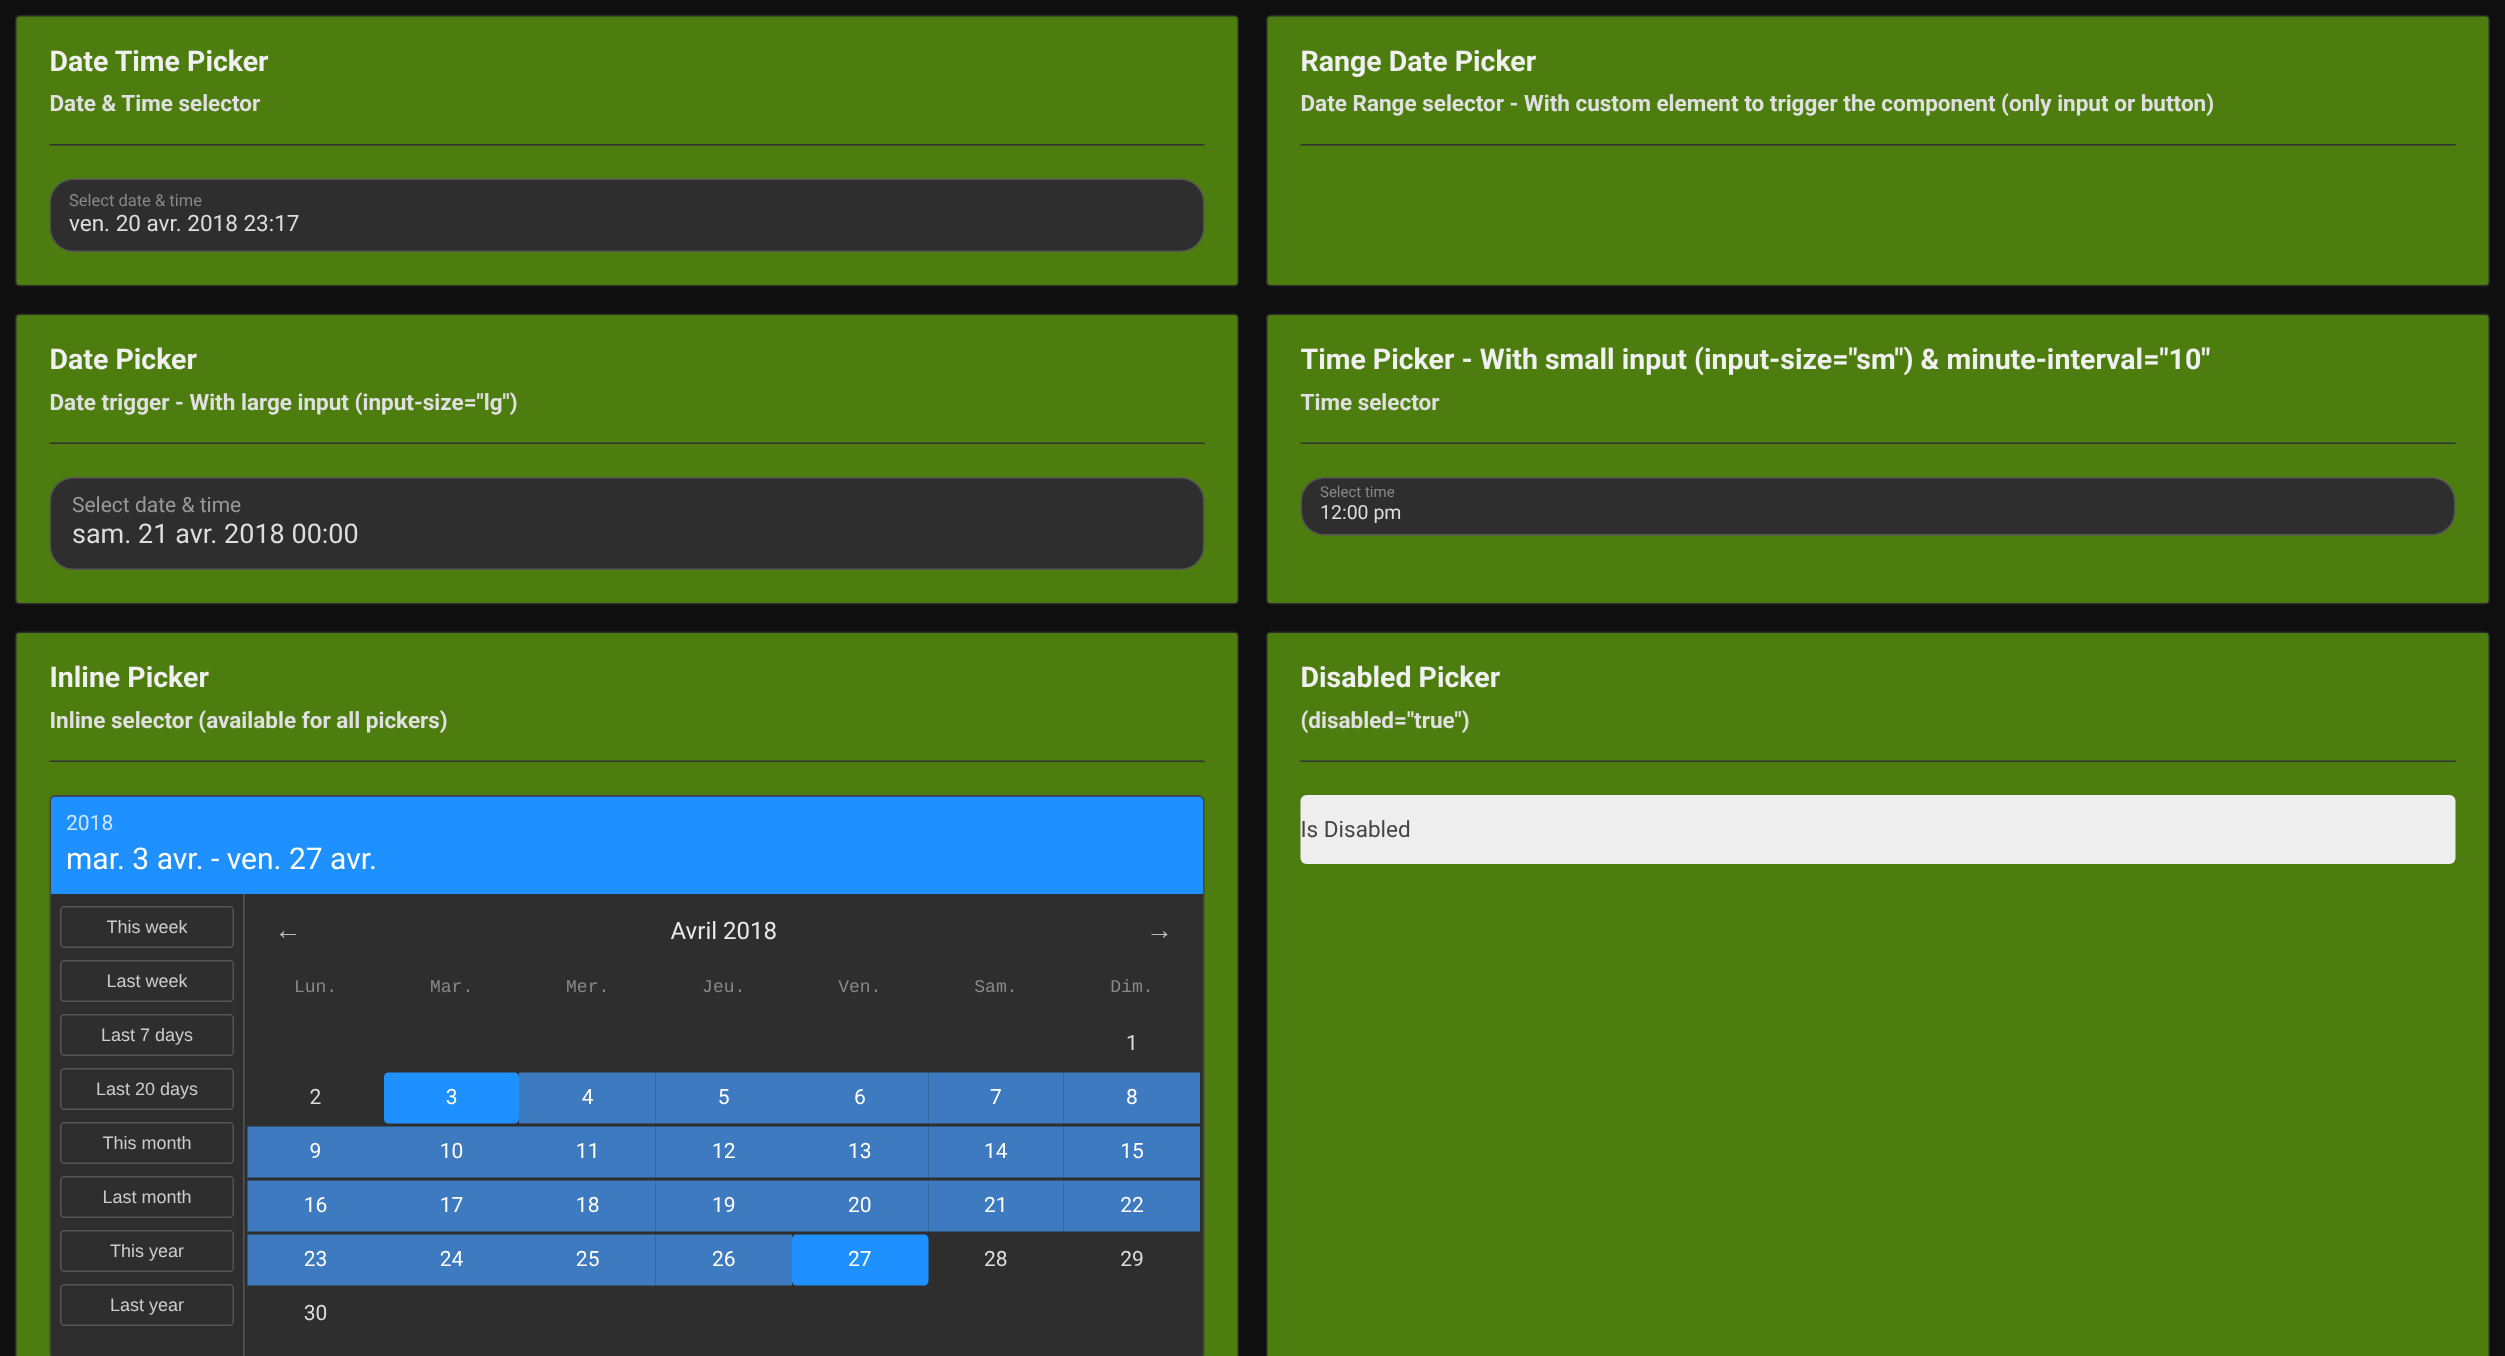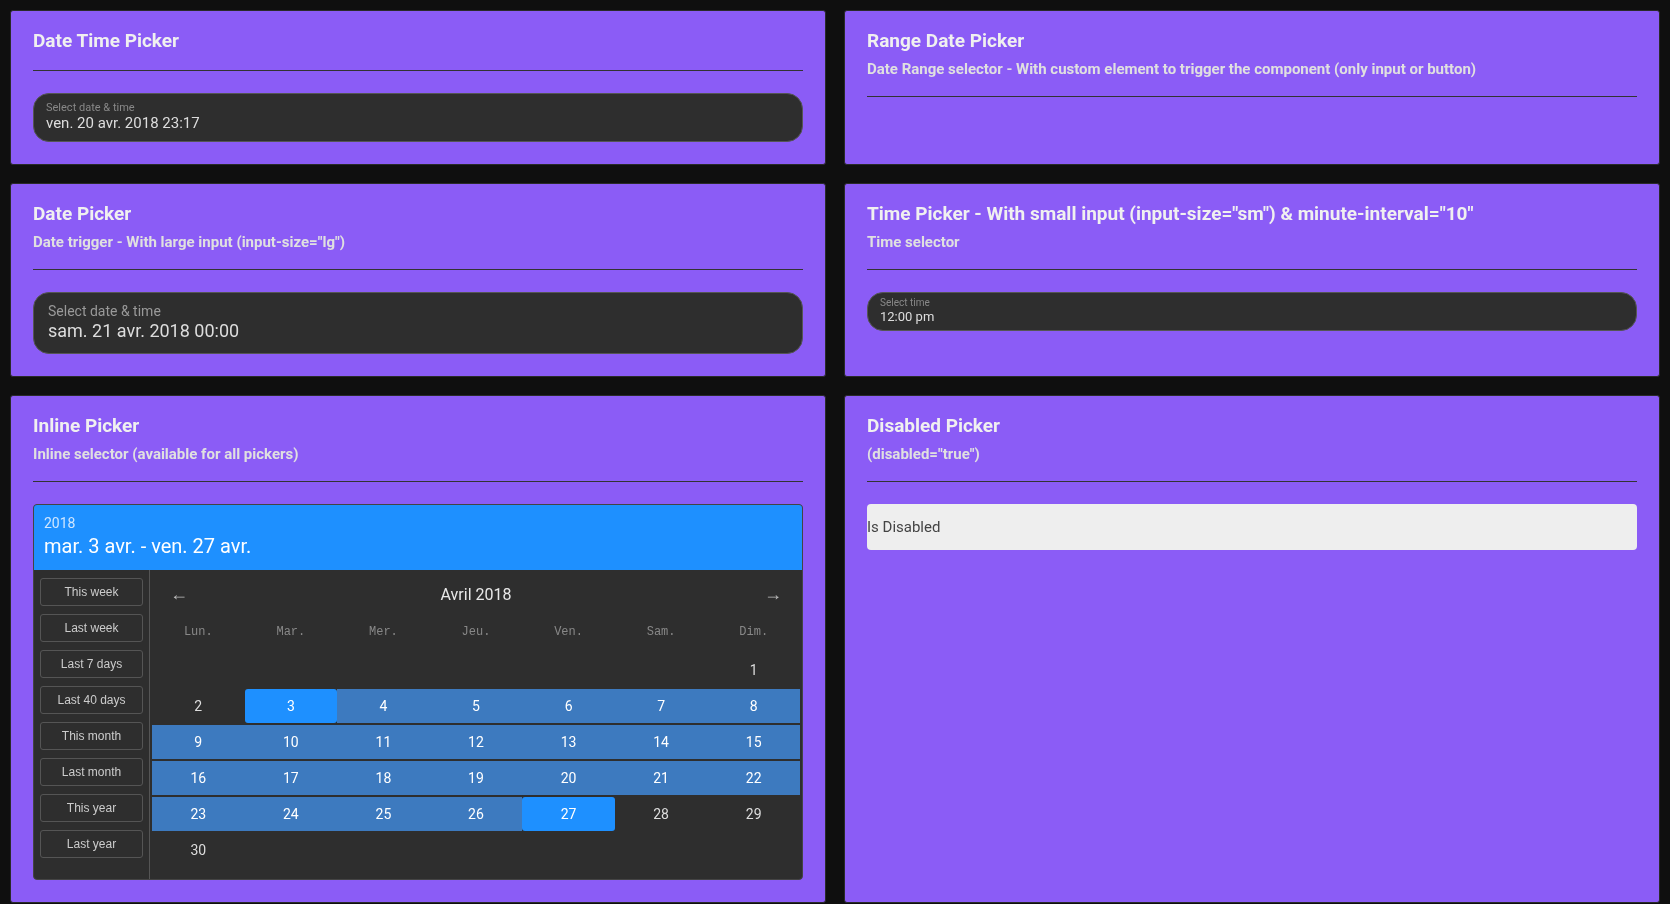--- a/index.html
+++ b/index.html
@@ -9,21 +9,21 @@
   color: #e8e8e8;
   padding: 10px;
   width: 1670px;
 }
 .grid {
   display: grid;
   grid-template-columns: 1fr 1fr;
   gap: 18px;
 }
 .card {
-  background: #8b5cf6;
+  background: #4d7c0f;
   border: 1px solid #2a2a2a;
   border-radius: 3px;
   padding: 18px 22px 22px 22px;
 }
 .card-title {
   font-size: 19px;
   font-weight: 700;
   color: #f0f0f0;
   margin-bottom: 8px;
 }
@@ -95,21 +95,21 @@
   margin-bottom: 3px;
 }
 .picker-header-range {
   font-size: 20px;
   color: #fff;
 }
 .picker-body {
   display: flex;
 }
 .shortcuts {
-  width: 116px;
+  width: 129px;
   border-right: 1px solid #555;
   padding: 8px 6px;
   display: flex;
   flex-direction: column;
   gap: 8px;
 }
 .shortcut-btn {
   background: #2e2e2e;
   border: 1px solid #555;
   color: #ccc;
@@ -171,20 +171,21 @@
 }
 .range-row-gap { height: 2px; }
 </style>
 </head>
 <body>
 
 <div class="grid">
 
   <div class="card">
     <div class="card-title">Date Time Picker</div>
+    <div class="card-subtitle">Date &amp; Time selector</div>
     <hr class="divider">
     <div class="input-wrap">
       <div class="input-label">Select date &amp; time</div>
       <div class="input-value">ven. 20 avr. 2018 23:17</div>
     </div>
   </div>
 
   <div class="card">
     <div class="card-title">Range Date Picker</div>
     <div class="card-subtitle">Date Range selector - With custom element to trigger the component (only input or button)</div>
@@ -219,21 +220,21 @@
     <div class="picker">
       <div class="picker-header">
         <div class="picker-header-year">2018</div>
         <div class="picker-header-range">mar. 3 avr. - ven. 27 avr.</div>
       </div>
       <div class="picker-body">
         <div class="shortcuts" id="shortcuts">
             <button class="shortcut-btn">This week</button>
             <button class="shortcut-btn">Last week</button>
             <button class="shortcut-btn">Last 7 days</button>
-            <button class="shortcut-btn">Last 40 days</button>
+            <button class="shortcut-btn">Last 20 days</button>
             <button class="shortcut-btn">This month</button>
             <button class="shortcut-btn">Last month</button>
             <button class="shortcut-btn">This year</button>
             <button class="shortcut-btn">Last year</button>
           </div>
         <div class="calendar">
           <div class="cal-nav">
             <button class="cal-nav-arrow">←</button>
             <div class="cal-month">Avril 2018</div>
             <button class="cal-nav-arrow">→</button>

